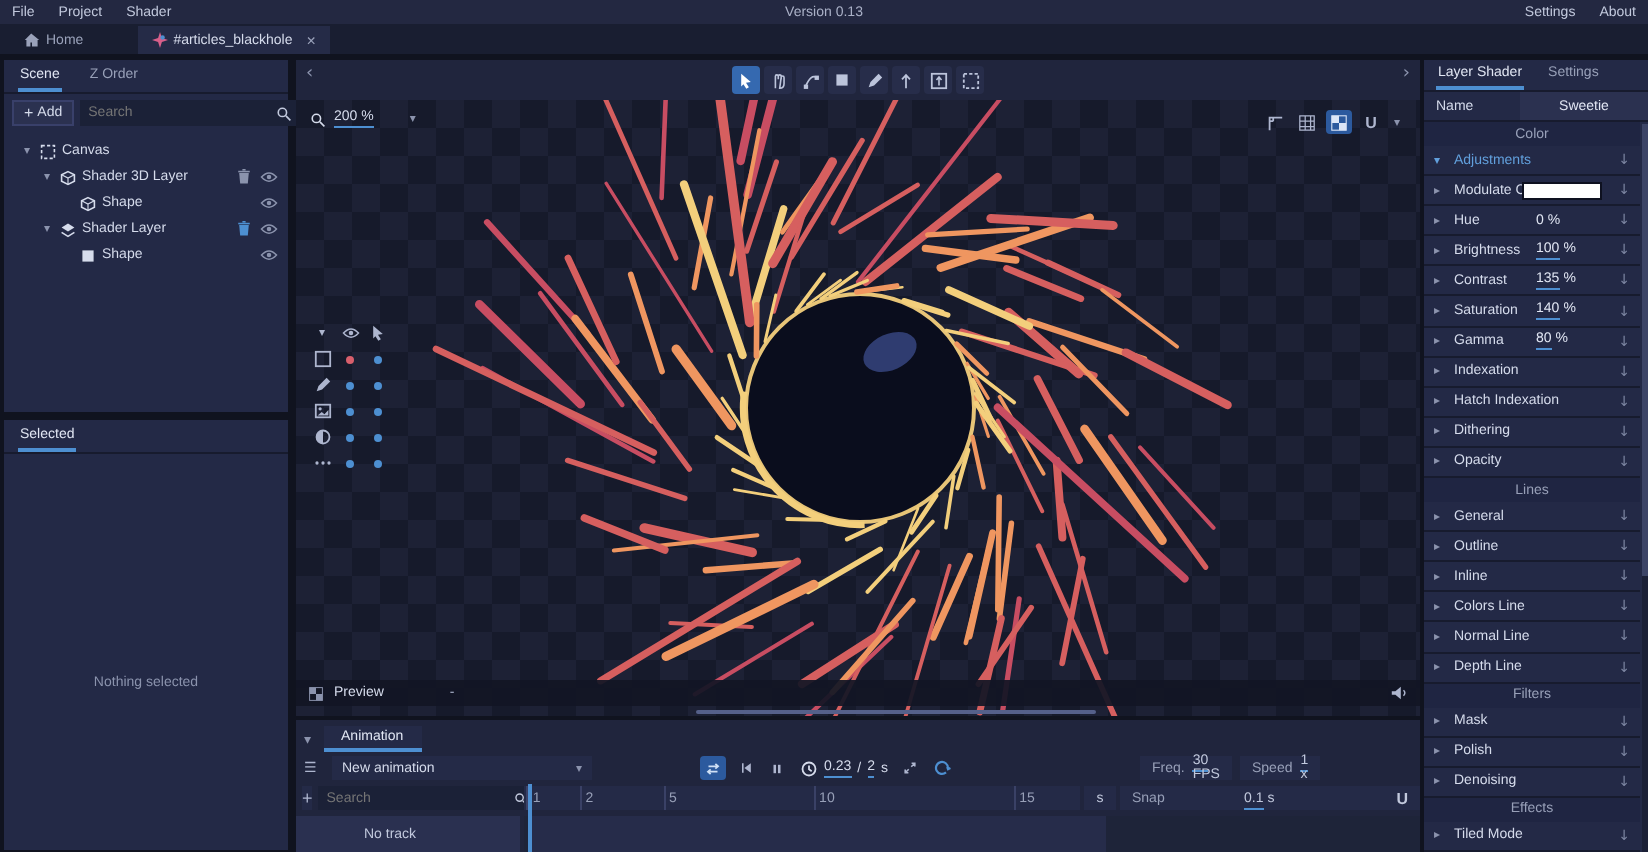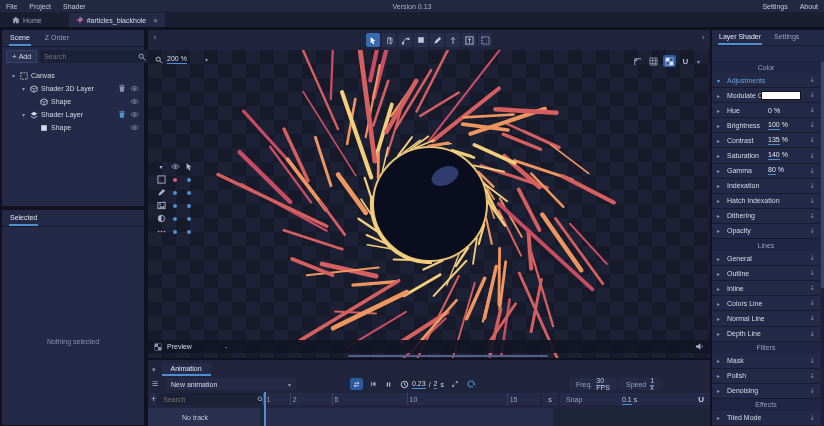--- a/index.html
+++ b/index.html
@@ -703,20 +703,26 @@
       </div>
       <div id="playhead"></div>
     </div>
   </div>
 
   <div id="right-col">
     <div class="ptabs">
       <span class="ptab active">Layer Shader</span>
       <span class="ptab">Settings</span>
     </div>
+    <div class="namerow">
+      <span class="nlab">Name</span>
+      <span class="nval">
+          <input value="Sweetie" style="">
+        </span>
+    </div>
     <div id="right-rows">
         <div class="rheader">
           <span>Color</span>
         </div>
         <div class="rrow open">
           <span class="caret uni">▾</span>
           <span class="rlab">Adjustments</span>
           <span class="rst uni">↓</span>
         </div>
         <div class="rrow">

